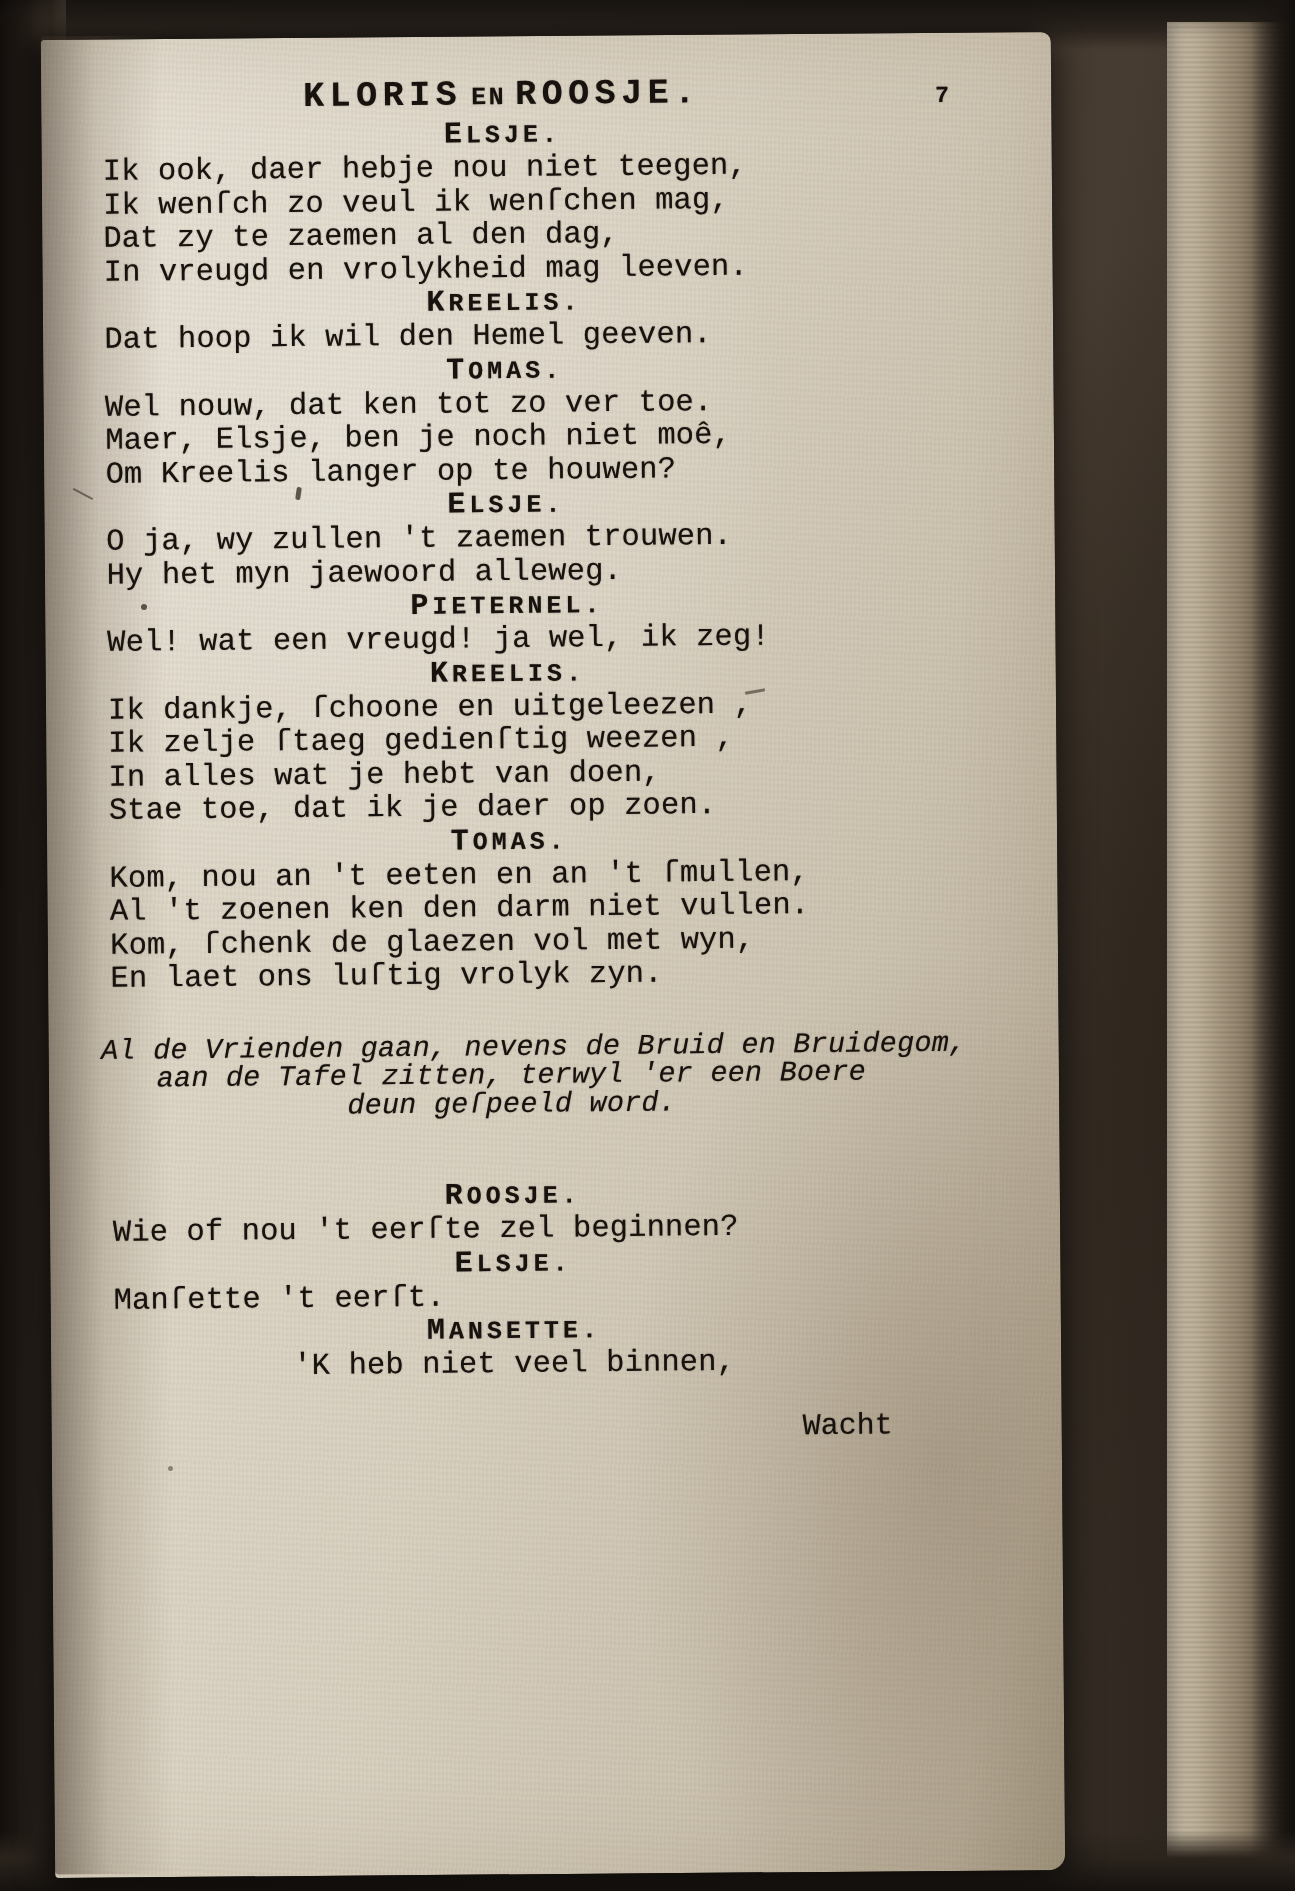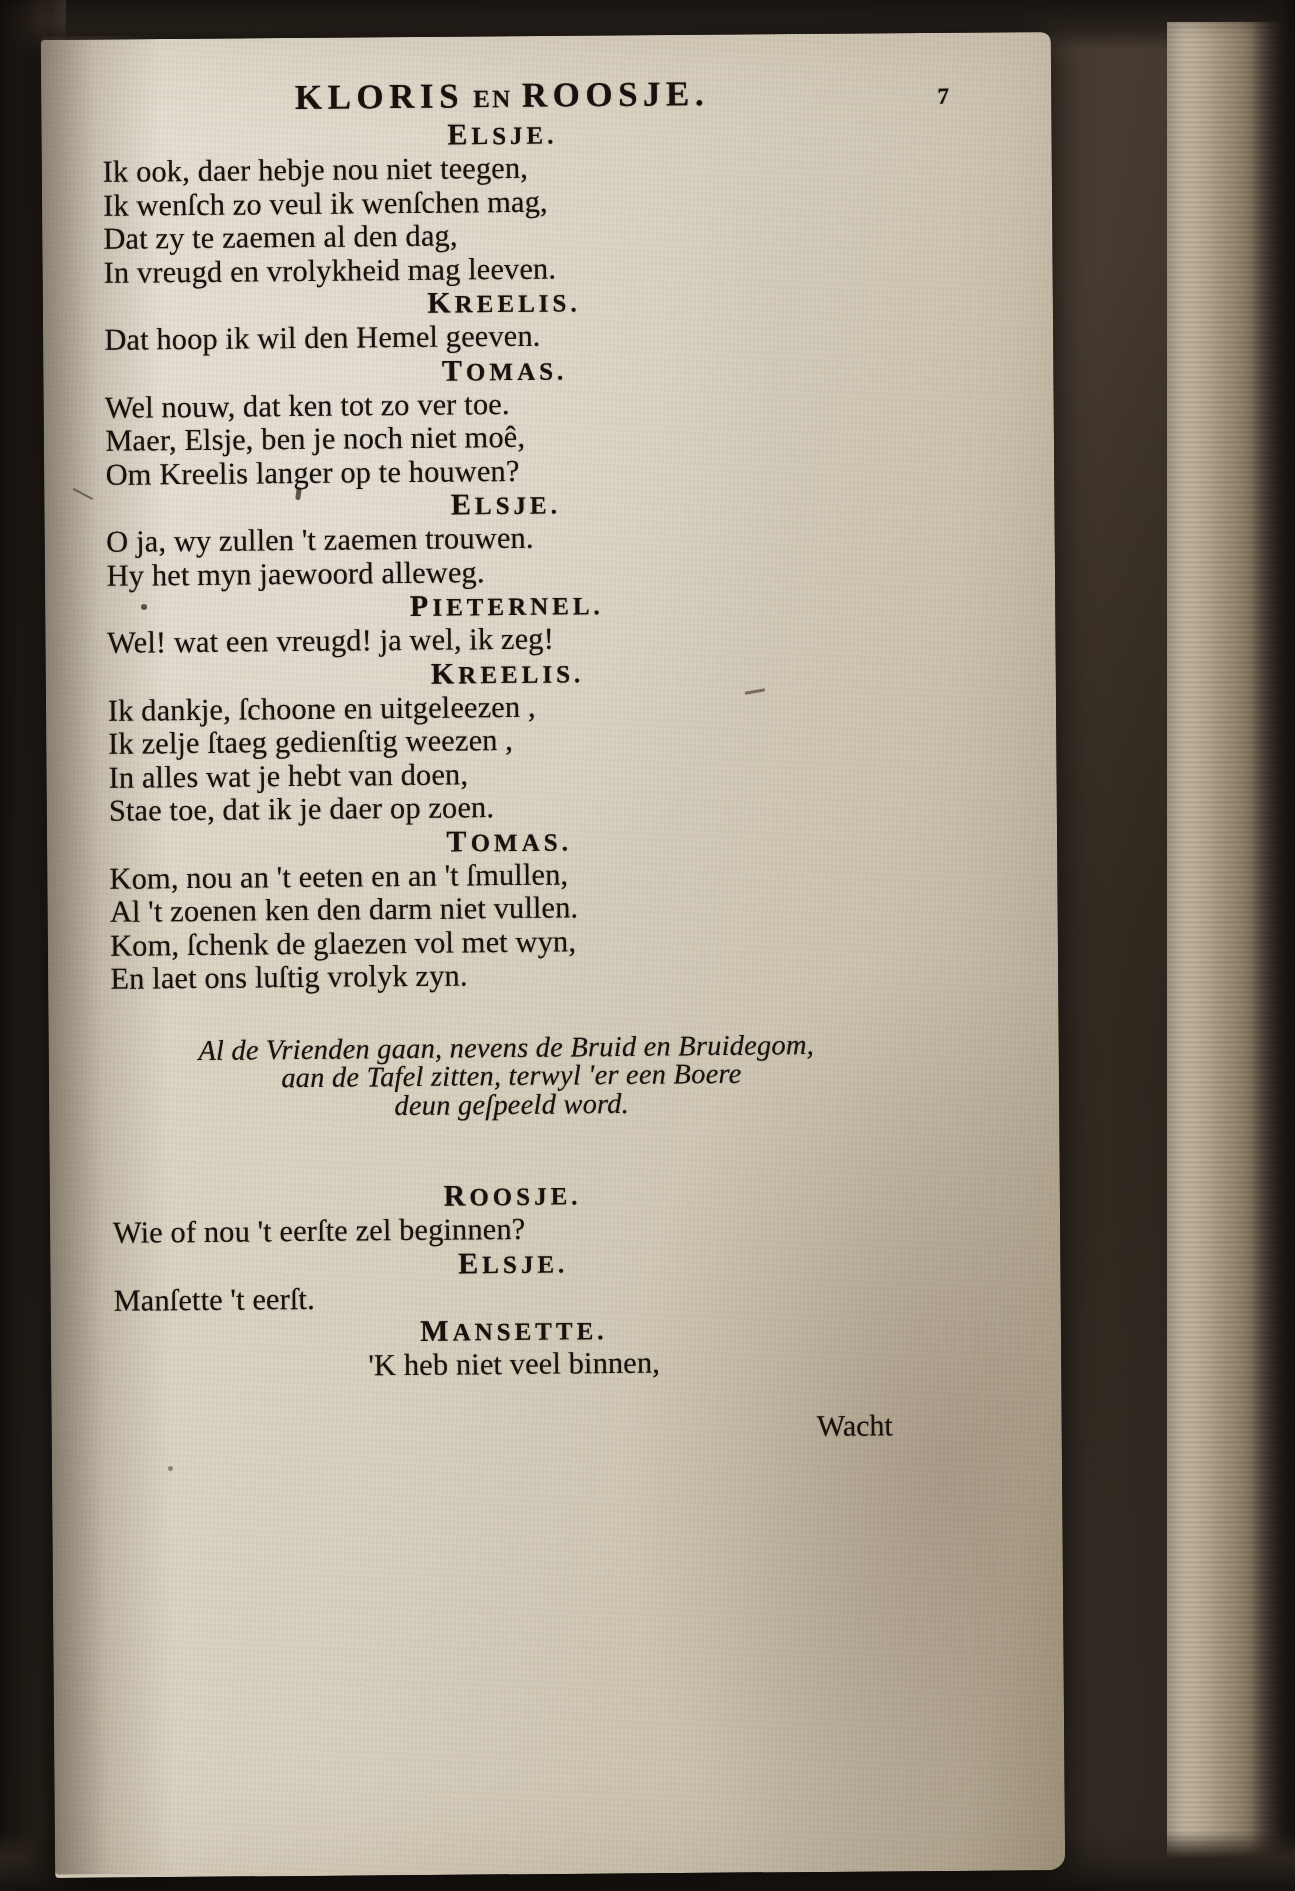--- a/index.html
+++ b/index.html
@@ -1,20 +1,20 @@
 <!DOCTYPE html>
 <html><head>
 <meta charset="utf-8">
 <style>
   html,body{margin:0;padding:0;background:#2b2622;}
   #page{
     position:relative;
     width:1295px;height:1891px;
     overflow:hidden;
-    font-family:Liberation Serif, serif;
+    font-family:Liberation Mono, monospace;
     background:
       radial-gradient(ellipse 60% 45% at 20% 12%, rgba(25,20,16,0.55), rgba(25,20,16,0) 70%),
       radial-gradient(ellipse 55% 60% at 97% 55%, rgba(40,32,24,0.75), rgba(40,32,24,0) 72%),
       linear-gradient(100deg,#2e2822 0%, #3b332b 35%, #473c31 70%, #241e19 100%);
   }
 
   
   .gutter-left{
     position:absolute;left:0;top:0;width:66px;height:1891px;
     background:linear-gradient(90deg,#15110e 0%,#231c17 42%,#3a3028 78%,#6b5d4d 100%);

